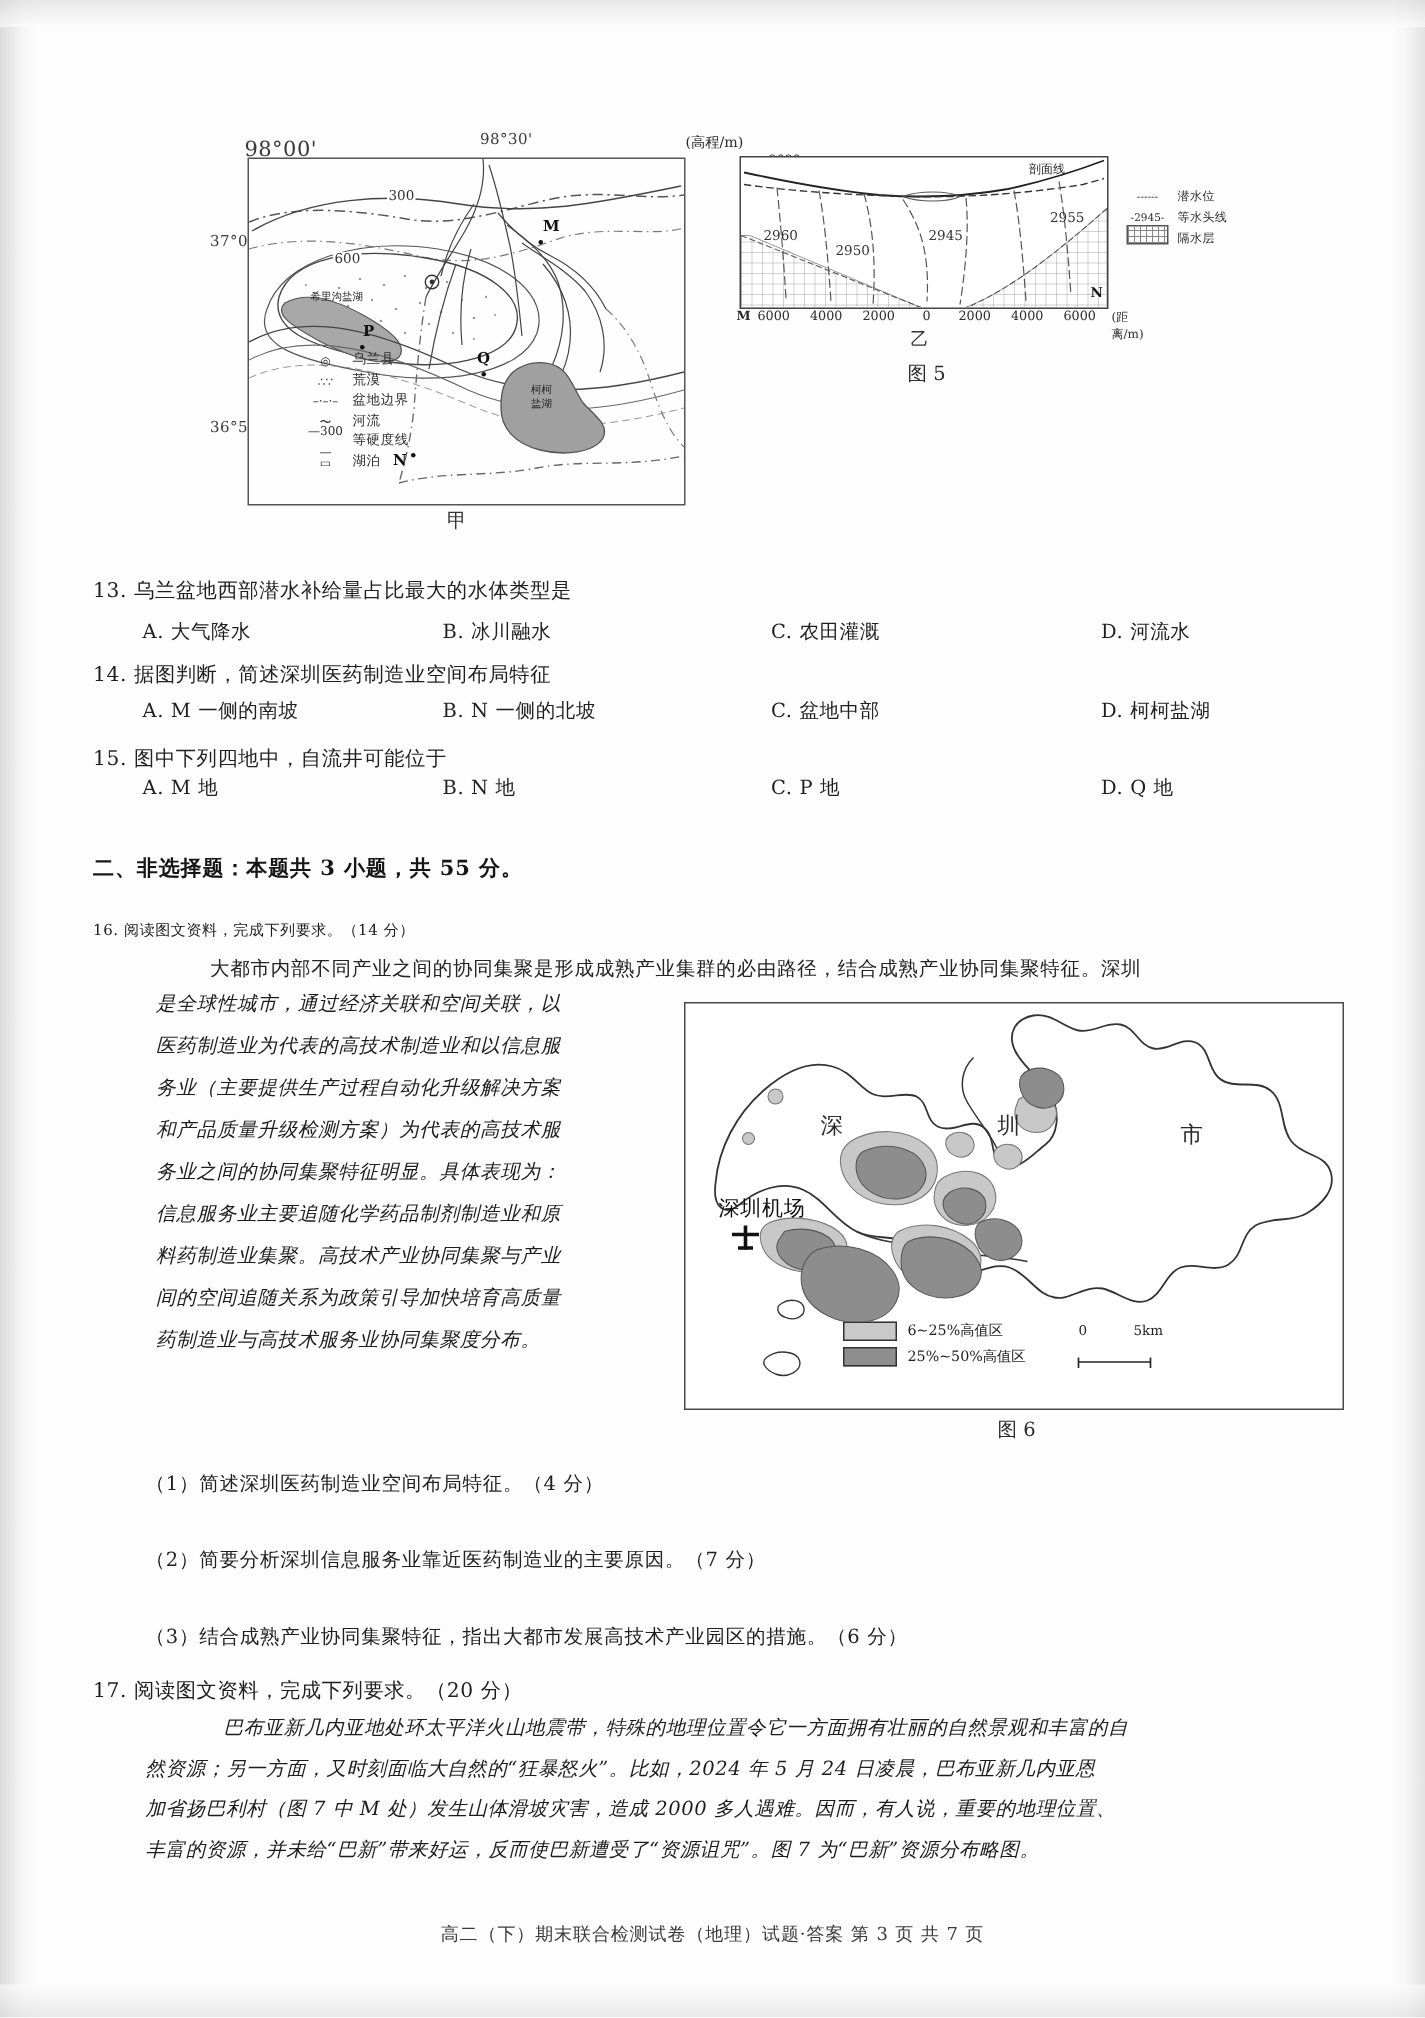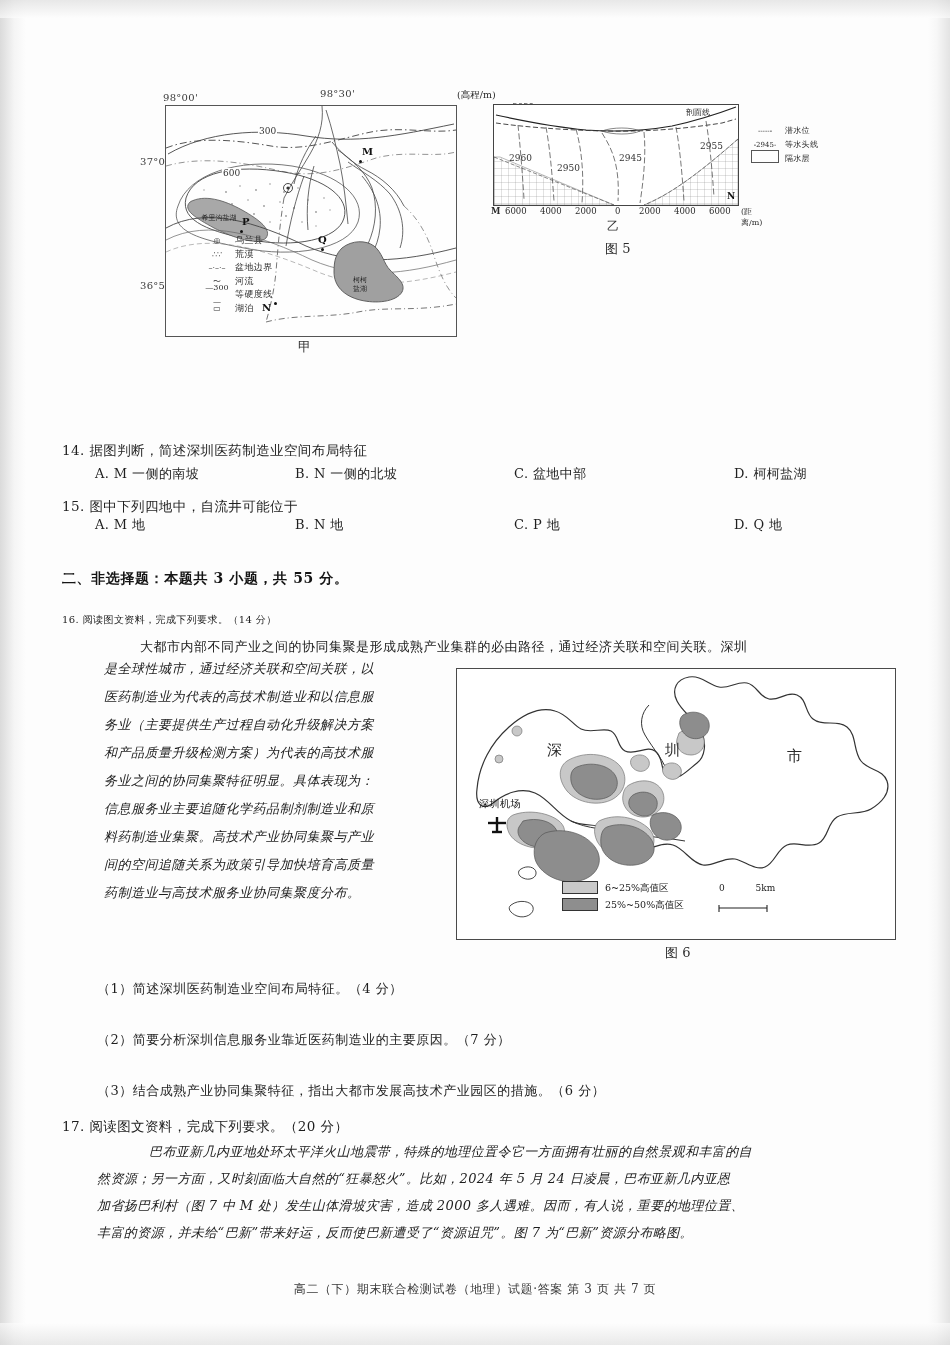--- a/index.html
+++ b/index.html
@@ -52,21 +52,21 @@
   .map-jia {
     position: absolute;
     left: 25px; top: 17px;
     width: 290px; height: 230px;
     border: 1.6px solid #555;
     background: #fefefe;
     overflow: hidden;
   }
   .coord-top-left {
     position: absolute; left: 23px; top: 4px;
-    font-size: 10px; letter-spacing: .3px; color: #3a3a3a;
+    font-size: 14px; letter-spacing: .3px; color: #3a3a3a;
   }
   .coord-top-right {
     position: absolute; left: 180px; top: 0px;
     font-size: 10px; letter-spacing: .3px; color: #3a3a3a;
   }
   .coord-left-1 {
     position: absolute; left: 0px; top: 68px;
     font-size: 10px; letter-spacing: .3px; color: #3a3a3a;
   }
   .coord-left-2 {
@@ -88,21 +88,21 @@
   .pt-label {
     position: absolute; font-size: 10px; font-weight: bold; color: #111;
   }
   .pt-dot {
     position: absolute; width: 3px; height: 3px; background: #111; border-radius: 50%;
   }
   .contour-num {
     position: absolute; font-size: 9px; color: #333; background: #fefefe; padding: 0 1px;
   }
   .lake-label {
-    position: absolute; font-size: 7px; color: #222; line-height: 8px; text-align: center; margin-top: 20px;
+    position: absolute; font-size: 7px; color: #222; line-height: 8px; text-align: right;
   }
 
   
   .sec-yi {
     position: absolute;
     left: 315px; top: 0px;
     width: 365px; height: 260px;
   }
   .sec-title {
     position: absolute; left: 2px; top: 1px; font-size: 9.5px; color: #2a2a2a;
@@ -179,21 +179,21 @@
   .fig6-caption { position: absolute; left: 665px; top: 944px; font-size: 13px; color: #2b2b2b; }
   .fig6-label { position: absolute; font-size: 15px; color: #2a2a2a; letter-spacing: 2px; }
   .f6-legend {
     position: absolute; left: 105px; top: 210px; font-size: 9.5px; color: #222; line-height: 17px;
   }
   .f6-legend .row { display: flex; align-items: center; height: 17px; }
   .f6-legend .sw { width: 34px; height: 11px; border: 1px solid #333; margin-right: 7px; }
   .sw-light { background: #c9c9c9; }
   .sw-dark { background: #8e8e8e; }
   .f6-scale { position: absolute; left: 262px; top: 214px; font-size: 9px; color: #222; }
-  .airport-lbl { position: absolute; font-size: 10px; color: #111; letter-spacing: .5px; }
+  .airport-lbl { position: absolute; font-size: 14px; color: #111; letter-spacing: .5px; }
 
   .sub-q { position: absolute; left: 97px; font-size: 13px; letter-spacing: .5px; color: #1f1f1f; }
 
   .q17-num { position: absolute; left: 62px; top: 1118px; font-size: 13.5px; letter-spacing: .4px; }
   .q17-body { position: absolute; left: 97px; top: 1143px; width: 800px; }
   .q17-body .ln { height: 27px; font-size: 13px; letter-spacing: .4px; font-style: italic; }
   .q17-body .ln.first { text-indent: 52px; }
 
   .footer {
     position: absolute; left: 0; top: 1281px; width: 950px;
@@ -408,20 +408,32 @@
         <div class="row">
           <span class="sym" style="display:inline-block;">
             <span style="display:inline-block;width:26px;height:11px;background:repeating-linear-gradient(0deg,#888 0 .5px,transparent .5px 4px),repeating-linear-gradient(90deg,#888 0 .5px,transparent .5px 4px);border:1px solid #555;"></span>
           </span>
           <span class="txt">隔水层</span>
         </div>
       </div>
     </div>
   </div>
 
+  <div class="q-block" style="top:384px;">
+    <div class="q-stem">
+      <span>13.</span>
+      <span>乌兰盆地西部潜水补给量占比最大的水体类型是</span>
+    </div>
+    <div class="opt-row" style="margin-top:8px;">
+      <span class="o1">A. 大气降水</span>
+      <span class="o2">B. 冰川融水</span>
+      <span class="o3">C. 农田灌溉</span>
+      <span class="o4">D. 河流水</span>
+    </div>
+  </div>
 
   <div class="q-block" style="top:440px;">
     <div class="q-stem">
       <span>14.</span>
       <span>据图判断，简述深圳医药制造业空间布局特征</span>
     </div>
     <div class="opt-row" style="margin-top:5px;">
       <span class="o1">A. M 一侧的南坡</span>
       <span class="o2">B. N 一侧的北坡</span>
       <span class="o3">C. 盆地中部</span>
@@ -442,21 +454,21 @@
     </div>
   </div>
 
   <div class="section-head" style="top:570px;">二、非选择题：本题共 3 小题，共 55 分。</div>
 
   <div class="q16-num">
     <span>16.</span>
     <span>阅读图文资料，完成下列要求。（14 分）</span>
   </div>
 
-  <div class="q16-lead para">大都市内部不同产业之间的协同集聚是形成成熟产业集群的必由路径，通过经济关联和空间关联。深圳</div>
+  <div class="q16-lead para">大都市内部不同产业之间的协同集聚是形成成熟产业集群的必由路径，结合成熟产业协同集聚特征。深圳</div>
 
   <div class="q16-col">
     <div class="ln">是全球性城市，通过经济关联和空间关联，以</div>
     <div class="ln">医药制造业为代表的高技术制造业和以信息服</div>
     <div class="ln">务业（主要提供生产过程自动化升级解决方案</div>
     <div class="ln">和产品质量升级检测方案）为代表的高技术服</div>
     <div class="ln">务业之间的协同集聚特征明显。具体表现为：</div>
     <div class="ln">信息服务业主要追随化学药品制剂制造业和原</div>
     <div class="ln">料药制造业集聚。高技术产业协同集聚与产业</div>
     <div class="ln">间的空间追随关系为政策引导加快培育高质量</div>

